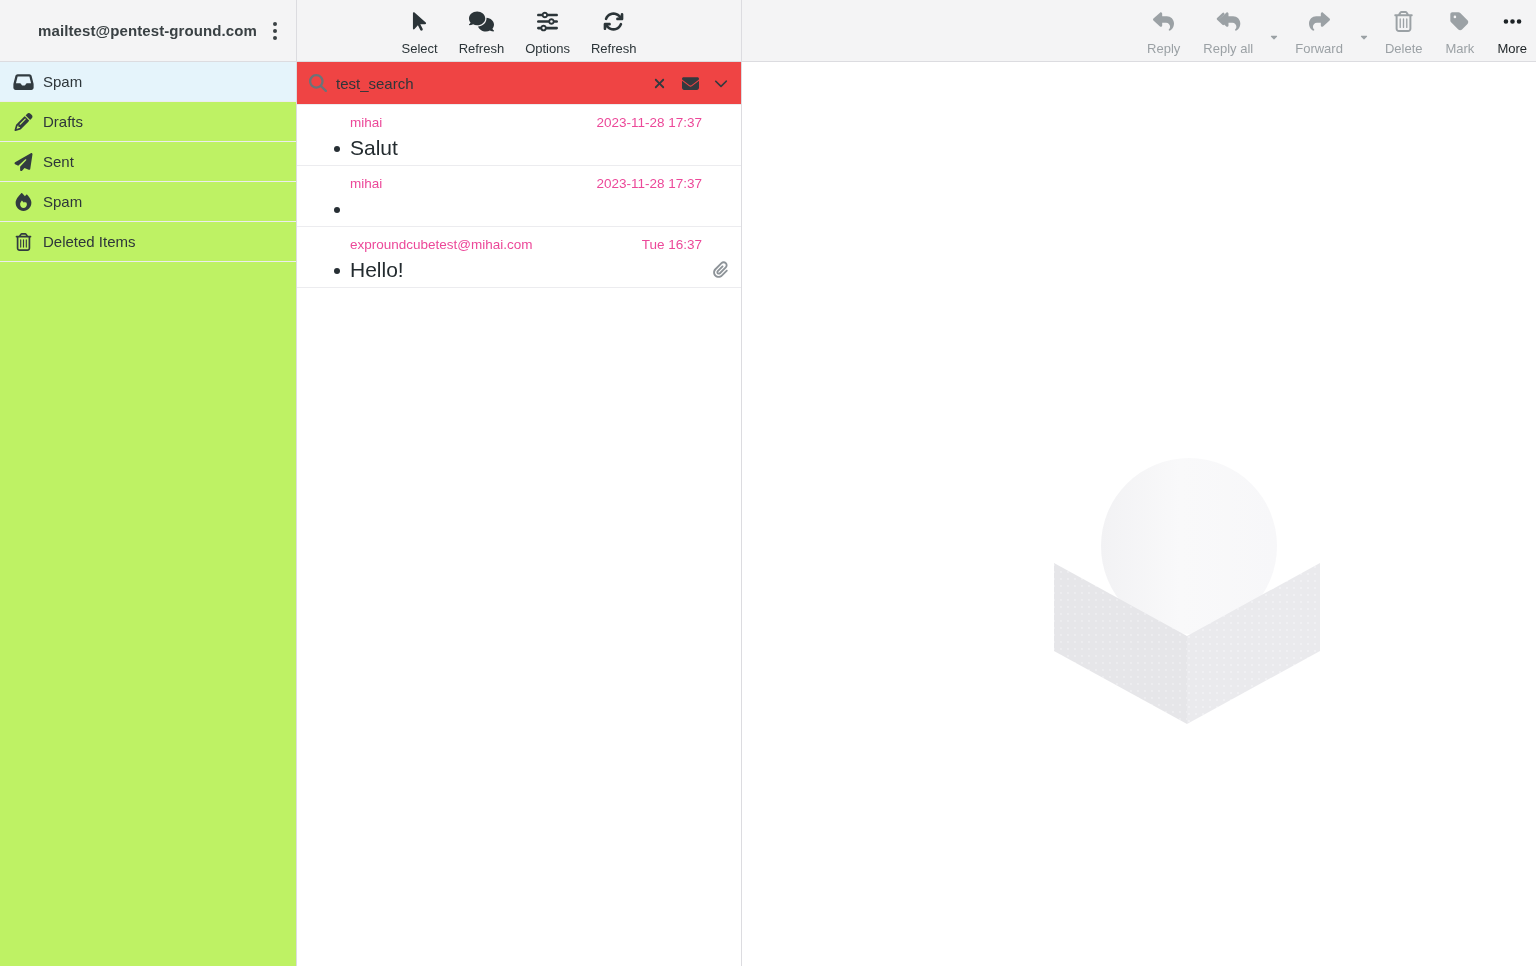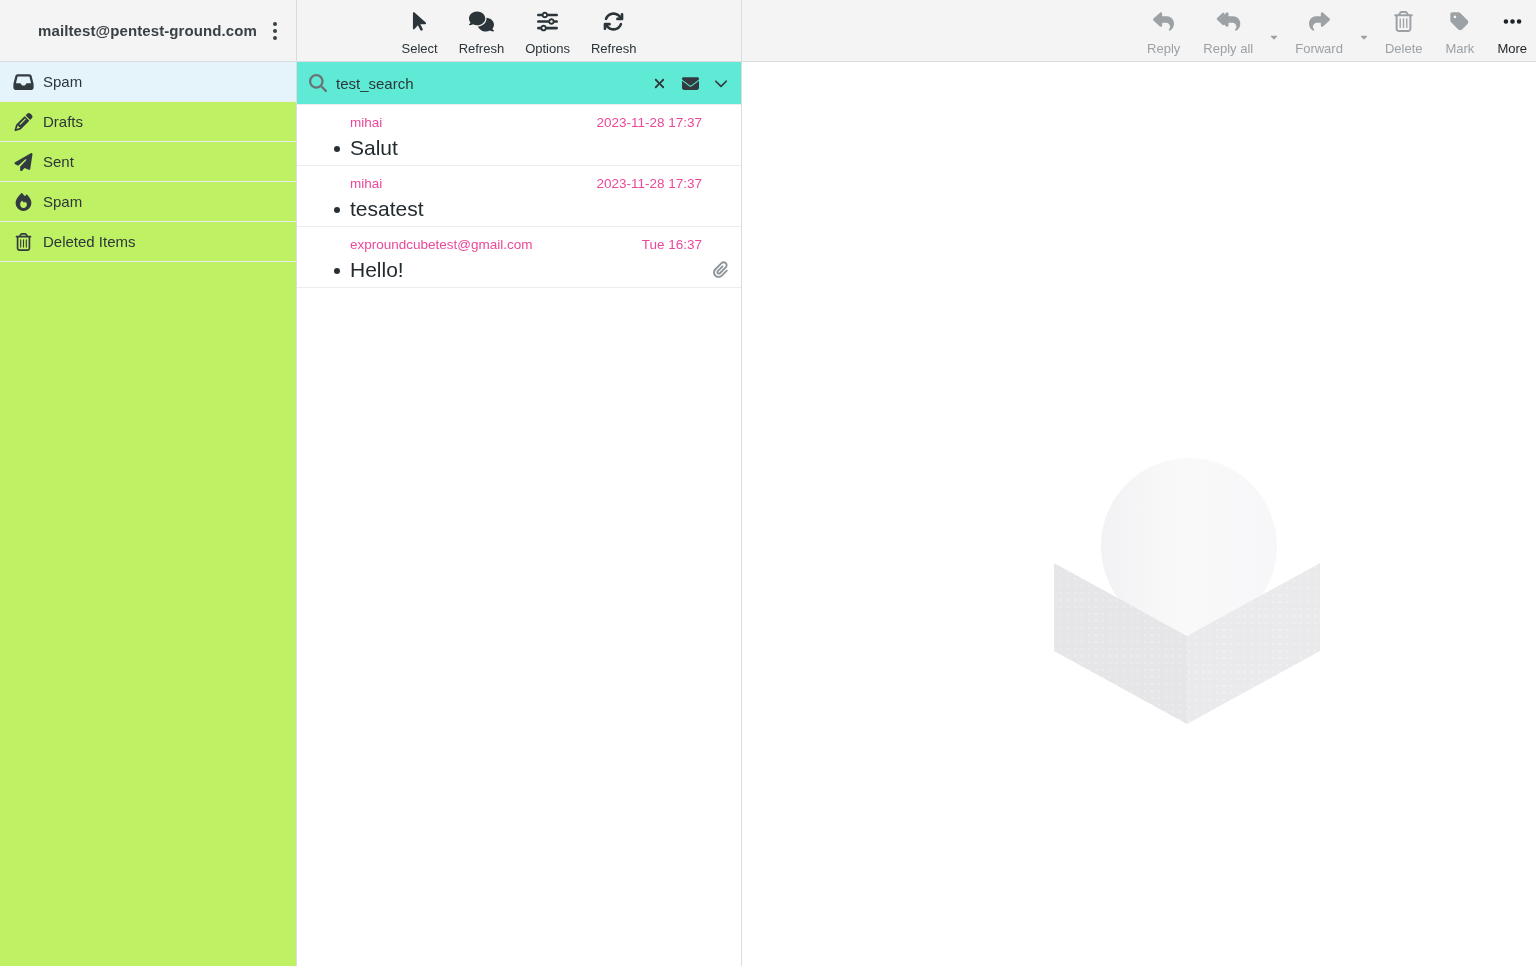--- a/index.html
+++ b/index.html
@@ -34,21 +34,21 @@
   .tbtn svg { height:21px; width:25px; fill:currentColor; }
   .tbtn .tlabel { font-size:13px; line-height:13px; white-space:nowrap; }
   .list-toolbar { justify-content:center; gap:3px; }
   .msg-toolbar { justify-content:flex-end; gap:5px; }
   .tbtn.disabled { color:#9ba1a5; cursor:default; }
   .tbtn.dark { color:#1d2326; }
   .caret-btn { align-self:center; margin-top:12px; color:#9ba1a5; cursor:pointer; padding:2px; }
   .caret-btn svg { width:10px; height:10px; fill:currentColor; display:block; }
 
   
-  .searchbar { height:43px; flex:0 0 43px; border-bottom:1px solid #ececef; display:flex; align-items:center; padding:0 11px 0 12px; gap:9px; background:#5eead4; }
+  .searchbar { height:43px; flex:0 0 43px; border-bottom:1px solid #ececef; display:flex; align-items:center; padding:0 11px 0 12px; gap:9px; background:#ef4444; }
   .searchbar .sicon { display:flex; }
   .searchbar .sicon svg { width:18px; height:18px; fill:#6b7378; display:block; }
   .search-input { flex:1; border:none; outline:none; font-size:15px; color:#2e363a; font-family:inherit; background:transparent; }
   .sctl { display:flex; align-items:center; justify-content:center; cursor:pointer; color:#333a3f; padding:2px; }
   .sctl svg { fill:currentColor; display:block; }
 
   
   .messages { list-style:none; }
   .msg { height:61px; border-bottom:1px solid #ececef; position:relative; padding:9px 39px 0 53px; cursor:pointer; }
   .msg .line1 { display:flex; justify-content:space-between; font-size:13.5px; color:#ec4899; line-height:18px; }
@@ -188,25 +188,24 @@
         </div>
         <span class="dot"></span>
         <div class="subject">Salut</div>
       </li>
       <li class="msg">
         <div class="line1">
           <span class="sender">mihai</span>
           <span class="date">2023-11-28 17:37</span>
         </div>
         <span class="dot"></span>
-        <div class="subject">tesatest</div>
       </li>
       <li class="msg has-attachment">
         <div class="line1">
-          <span class="sender">exproundcubetest@gmail.com</span>
+          <span class="sender">exproundcubetest@mihai.com</span>
           <span class="date">Tue 16:37</span>
         </div>
         <span class="dot"></span>
         <div class="subject">Hello!</div>
         <span class="clip">
           <svg viewBox="0 0 512 512">
               <path d="M364.2 83.8c-24.4-24.4-64-24.4-88.4 0l-184 184c-42.1 42.1-42.1 110.3 0 152.4s110.3 42.1 152.4 0l152-152c10.9-10.9 28.7-10.9 39.6 0s10.9 28.7 0 39.6l-152 152c-64 64-167.6 64-231.6 0s-64-167.6 0-231.6l184-184c46.3-46.3 121.3-46.3 167.6 0s46.3 121.3 0 167.6l-176 176c-28.6 28.6-75 28.6-103.6 0s-28.6-75 0-103.6l144-144c10.9-10.9 28.7-10.9 39.6 0s10.9 28.7 0 39.6l-144 144c-6.7 6.7-6.7 17.7 0 24.4s17.7 6.7 24.4 0l176-176c24.4-24.4 24.4-64 0-88.4z"></path>
             </svg>
         </span>
       </li>

